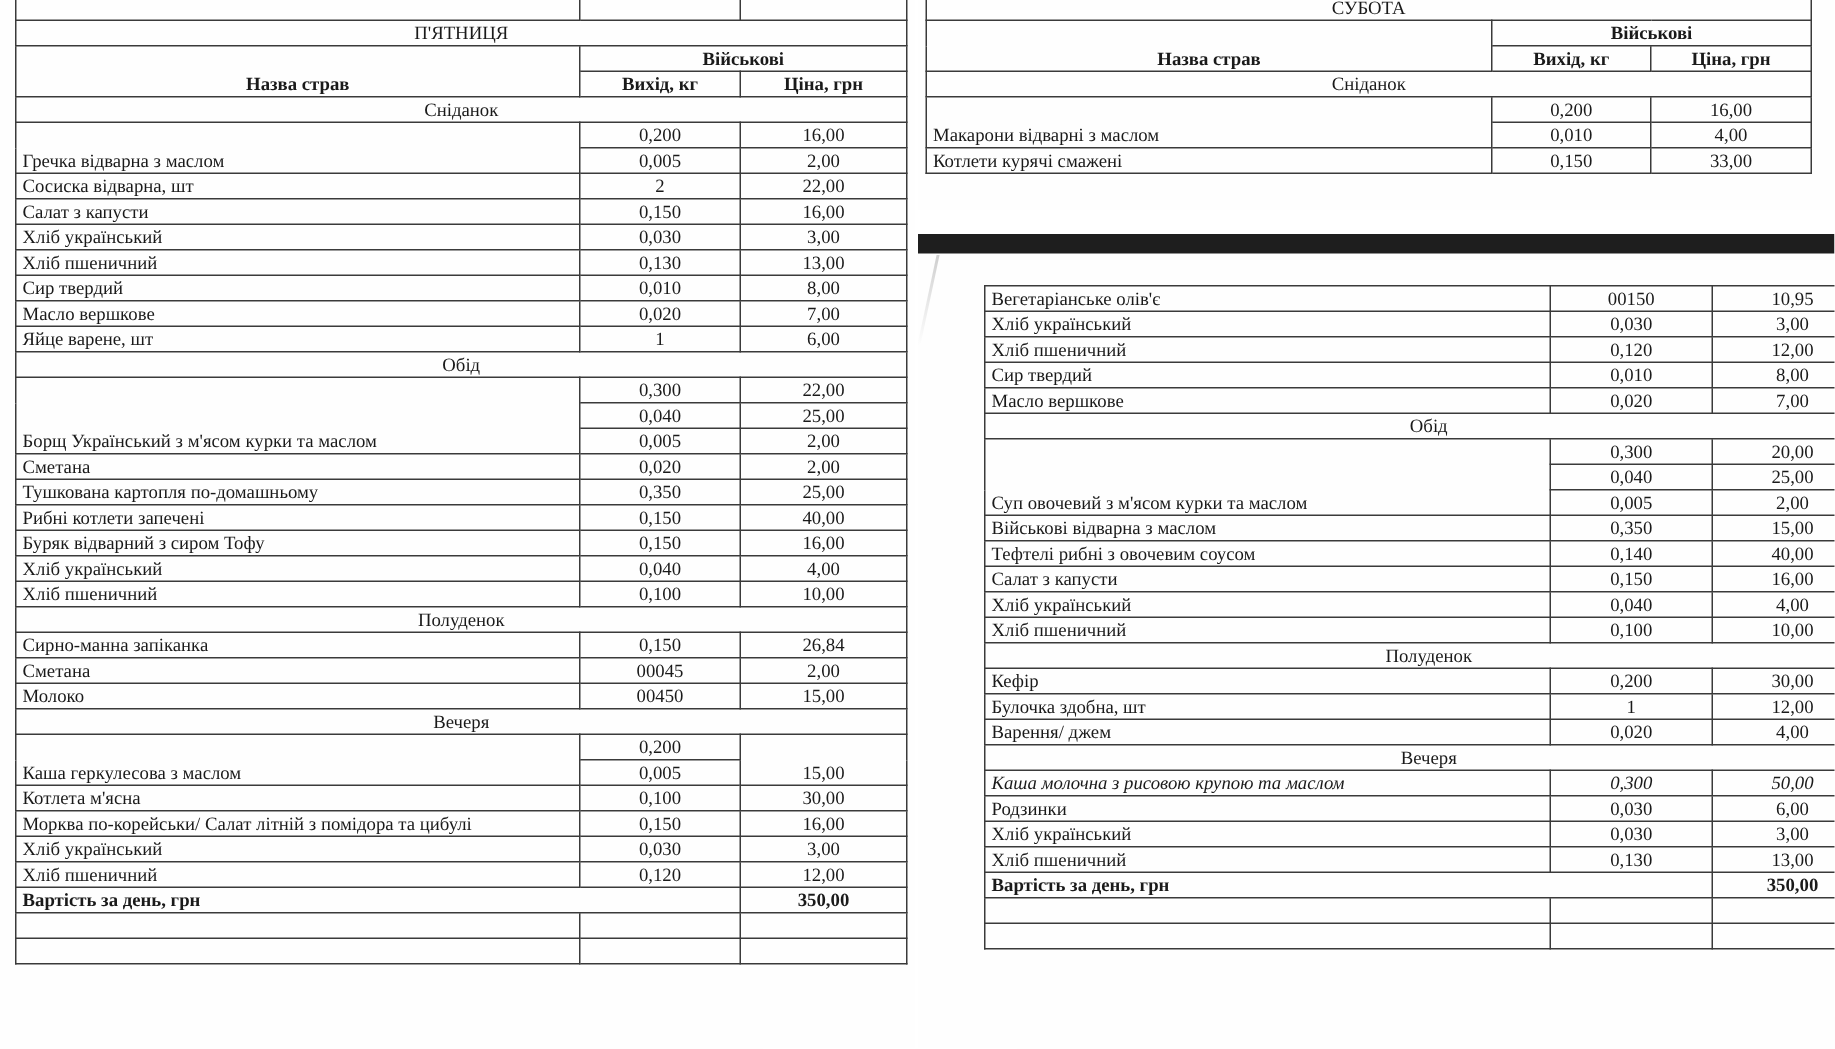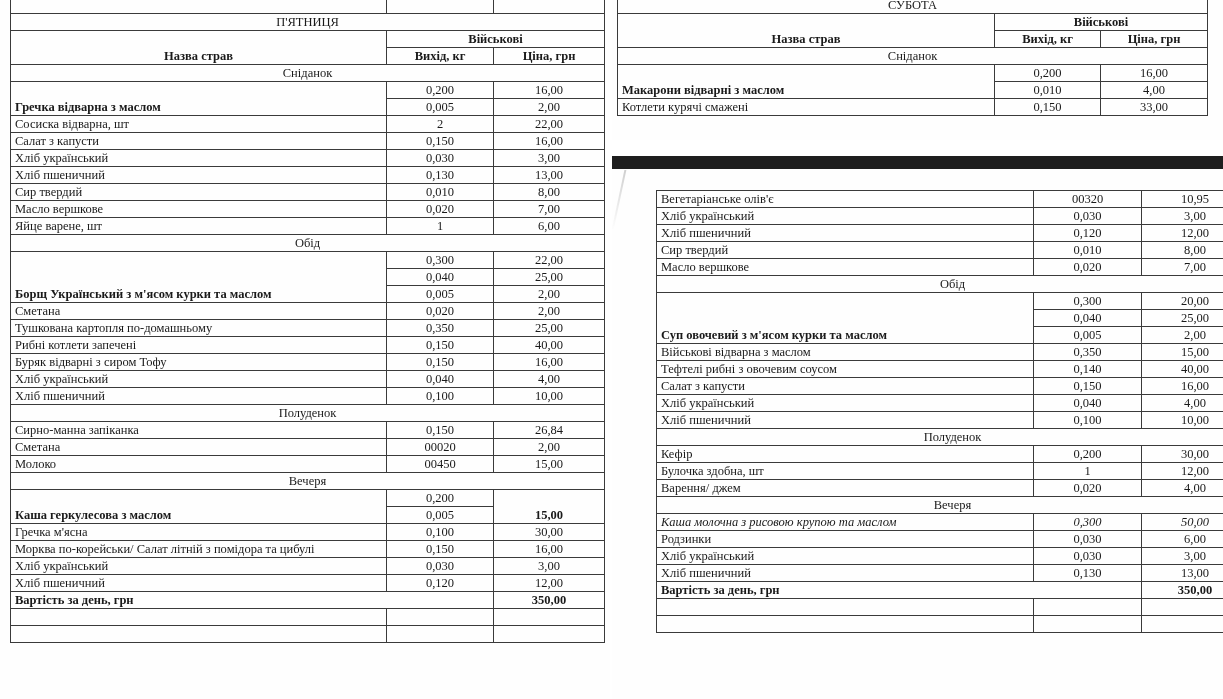--- a/index.html
+++ b/index.html
@@ -36,21 +36,21 @@
     padding: 0 4px;
     height: 16px;
     line-height: 15px;
     white-space: nowrap;
     overflow: hidden;
     vertical-align: bottom;
   }
   td.num { text-align: center; }
   td.center { text-align: center; }
   td.bold, th.bold { font-weight: bold; margin-left: 48px; }
-  td.mid { vertical-align: middle; font-weight: bold; }
+  td.mid { vertical-align: middle; }
   td.empty { height: 14px; }
   td.vtall { height: 40px; font-style: italic; }
   #left-table { left: 10px; top: -4px; width: 594px; }
   #right-table-top { left: 617px; top: -4px; width: 590px; }
   #right-table-bottom { left: 656px; top: 190px; width: 592px; }
   .hdr td { font-weight: bold; }
 </style>
 </head>
 <body>
 
@@ -155,21 +155,21 @@
         <td rowspan="1">Тушкована картопля по-домашньому</td>
         <td class="num">0,350</td>
         <td class="num">25,00</td>
       </tr>
       <tr>
         <td rowspan="1">Рибні котлети запечені</td>
         <td class="num">0,150</td>
         <td class="num">40,00</td>
       </tr>
       <tr>
-        <td rowspan="1">Буряк відварні з сиром Тофу</td>
+        <td rowspan="1">Буряк відварний з сиром Тофу</td>
         <td class="num">0,150</td>
         <td class="num">16,00</td>
       </tr>
       <tr>
         <td rowspan="1">Хліб український</td>
         <td class="num">0,040</td>
         <td class="num">4,00</td>
       </tr>
       <tr>
         <td rowspan="1">Хліб пшеничний</td>
@@ -179,41 +179,41 @@
       <tr>
         <td class="center" colspan="3">Полуденок</td>
       </tr>
       <tr>
         <td rowspan="1">Сирно-манна запіканка</td>
         <td class="num">0,150</td>
         <td class="num">26,84</td>
       </tr>
       <tr>
         <td rowspan="1">Сметана</td>
-        <td class="num">00020</td>
+        <td class="num">00045</td>
         <td class="num">2,00</td>
       </tr>
       <tr>
         <td rowspan="1">Молоко</td>
         <td class="num">00450</td>
         <td class="num">15,00</td>
       </tr>
       <tr>
         <td class="center" colspan="3">Вечеря</td>
       </tr>
       <tr>
         <td class="mid" rowspan="2">Каша геркулесова з маслом</td>
         <td class="num">0,200</td>
         <td class="num mid" rowspan="2">15,00</td>
       </tr>
       <tr>
         <td class="num">0,005</td>
       </tr>
       <tr>
-        <td rowspan="1">Гречка м'ясна</td>
+        <td rowspan="1">Котлета м'ясна</td>
         <td class="num">0,100</td>
         <td class="num">30,00</td>
       </tr>
       <tr>
         <td rowspan="1">Морква по-корейськи/ Салат літній з помідора та цибулі</td>
         <td class="num">0,150</td>
         <td class="num">16,00</td>
       </tr>
       <tr>
         <td rowspan="1">Хліб український</td>
@@ -282,21 +282,21 @@
 
 <table class="menu" id="right-table-bottom">
   <colgroup>
       <col style="width:377px">
       <col style="width:108px">
       <col style="width:107px">
     </colgroup>
   <tbody id="right-bottom-body">
       <tr>
         <td rowspan="1">Вегетаріанське олів'є</td>
-        <td class="num">00320</td>
+        <td class="num">00150</td>
         <td class="num">10,95</td>
       </tr>
       <tr>
         <td rowspan="1">Хліб український</td>
         <td class="num">0,030</td>
         <td class="num">3,00</td>
       </tr>
       <tr>
         <td rowspan="1">Хліб пшеничний</td>
         <td class="num">0,120</td>

